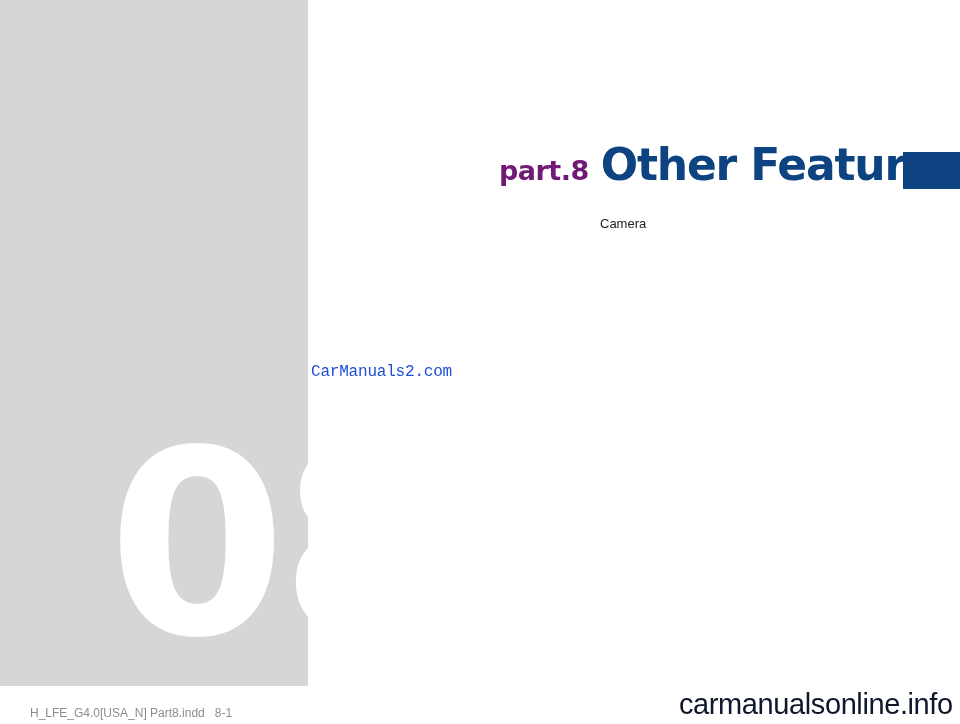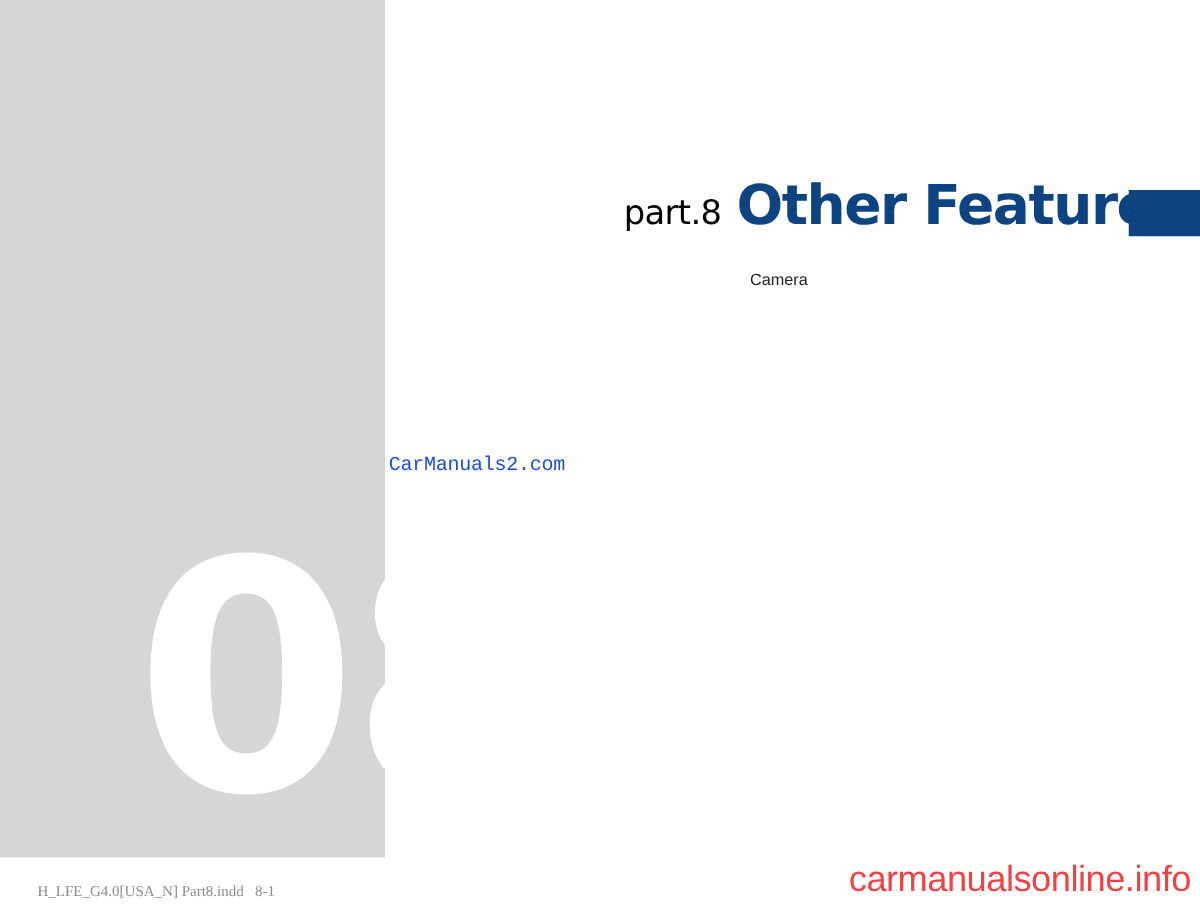--- a/index.html
+++ b/index.html
@@ -56,22 +56,22 @@
     left: 499px;
     top: 143px;
     display: flex;
     align-items: baseline;
     white-space: nowrap;
   }
 
   #part-label {
     font-family: "DejaVu Sans", sans-serif;
     font-size: 27px;
-    font-weight: normal;
-    color: #000000;
+    font-weight: bold;
+    color: #701a75;
     letter-spacing: -0.5px;
   }
 
   #part-title {
     font-family: "DejaVu Sans", sans-serif;
     font-size: 44px;
     font-weight: bold;
     color: #0d4380;
     letter-spacing: -1.2px;
     margin-left: 12px;
@@ -114,32 +114,32 @@
     white-space: nowrap;
     user-select: none;
   }
 
   #watermark-bottom {
     position: absolute;
     left: 679px;
     top: 688px;
     font-family: "Liberation Sans", sans-serif;
     font-size: 29px;
-    color: #ef4444;
+    color: #0f172a;
     letter-spacing: -0.4px;
     white-space: nowrap;
     user-select: none;
   }
 
   
   #footer-file {
     position: absolute;
     left: 30px;
     top: 706px;
-    font-family: Liberation Serif, serif;
+    font-family: Liberation Sans, sans-serif;
     font-size: 12px;
     color: #8d8d8d;
     white-space: pre;
   }
 
   #footer-timestamp {
     position: absolute;
     left: 838px;
     top: 708px;
     font-family: "Liberation Serif", serif;

